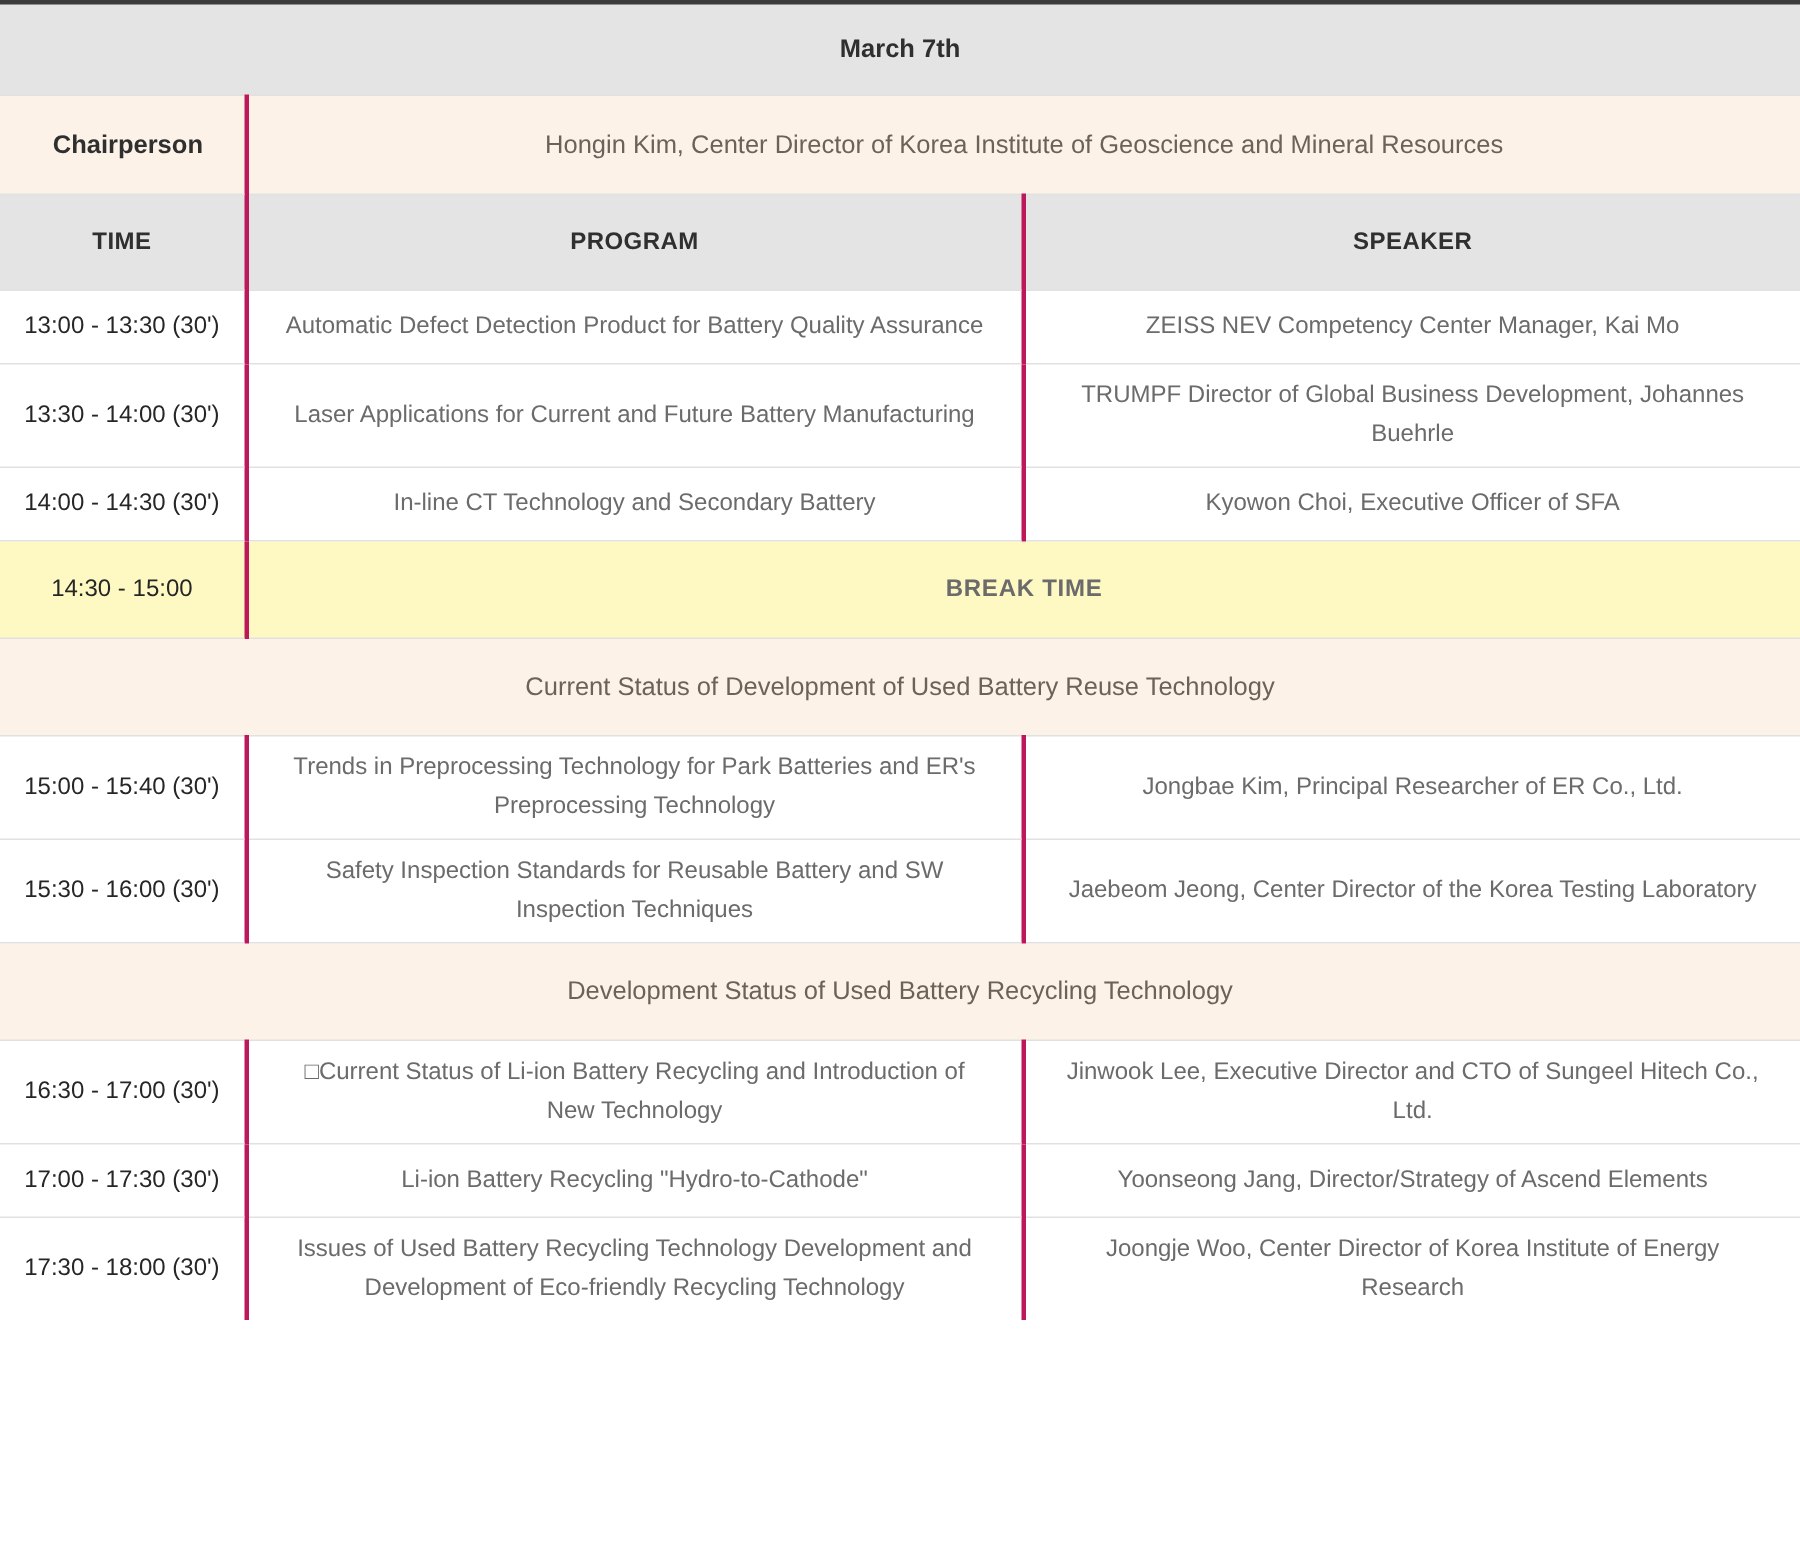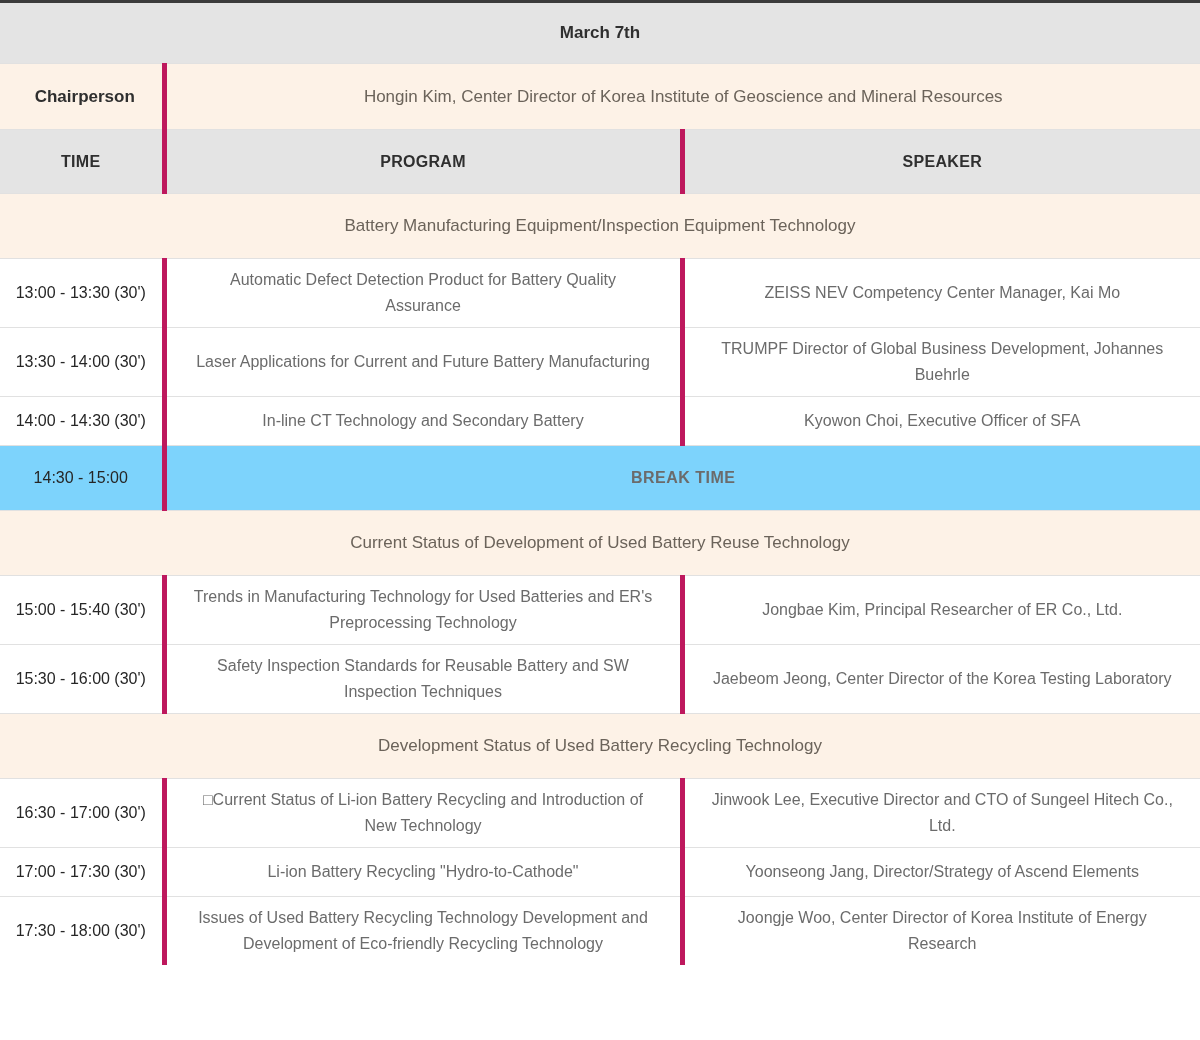--- a/index.html
+++ b/index.html
@@ -22,21 +22,21 @@
 
   th, td {
     text-align: center;
     vertical-align: middle;
     border-top: 1px solid #e1e1e1;
     padding: 8px 20px;
     word-wrap: break-word;
     margin-left: 40px;
   }
   tr > th + th, tr > th + td, tr > td + td, tr > td + th {
-    border-left: 5px solid #be185d;
+    border-left: 3px solid #be185d;
   }
   tr.title-row > th { border-top: none; }
 
   
   tr.title-row {
     height: 62px;
     background: #e4e4e4;
   }
   tr.title-row th {
     font-size: 17px;
@@ -82,21 +82,21 @@
     padding: 8px 4px;
     white-space: nowrap;
   }
   tr.session-row td.program-cell,
   tr.session-row td.speaker-cell {
     font-size: 16px;
     line-height: 26px;
     color: #6b6b6b;
     padding: 8px 24px;
   }
-  tr.break-row { height: 65px; background: #7dd3fc; }
+  tr.break-row { height: 65px; background: #fef9c3; }
   tr.break-row td.time-cell {
     font-size: 16px;
     color: #262626;
     white-space: nowrap;
   }
   tr.break-row td.break-cell {
     font-size: 16px;
     color: #6b6b6b;
     letter-spacing: 0.5px;
     font-weight: bold;
@@ -119,23 +119,20 @@
       <th>Chairperson</th>
       <td colspan="2">Hongin Kim, Center Director of Korea Institute of Geoscience and Mineral Resources</td>
     </tr>
     <tr class="colhead-row">
       <th>TIME</th>
       <th>PROGRAM</th>
       <th>SPEAKER</th>
     </tr>
   </tbody>
   <tbody>
-      <tr class="section-row">
-    <td colspan="3">Battery Manufacturing Equipment/Inspection Equipment Technology</td>
-  </tr>
       <tr class="session-row">
     <td class="time-cell">13:00 - 13:30 (30')</td>
     <td class="program-cell">Automatic Defect Detection Product for Battery Quality Assurance</td>
     <td class="speaker-cell">ZEISS NEV Competency Center Manager, Kai Mo</td>
   </tr>
       <tr class="session-row">
     <td class="time-cell">13:30 - 14:00 (30')</td>
     <td class="program-cell">Laser Applications for Current and Future Battery Manufacturing</td>
     <td class="speaker-cell">TRUMPF Director of Global Business Development, Johannes Buehrle</td>
   </tr>
@@ -146,21 +143,21 @@
   </tr>
       <tr class="break-row">
     <td class="time-cell">14:30 - 15:00</td>
     <td class="break-cell" colspan="2">BREAK TIME</td>
   </tr>
       <tr class="section-row">
     <td colspan="3">Current Status of Development of Used Battery Reuse Technology</td>
   </tr>
       <tr class="session-row">
     <td class="time-cell">15:00 - 15:40 (30')</td>
-    <td class="program-cell">Trends in Manufacturing Technology for Used Batteries and ER's Preprocessing Technology</td>
+    <td class="program-cell">Trends in Preprocessing Technology for Park Batteries and ER's Preprocessing Technology</td>
     <td class="speaker-cell">Jongbae Kim, Principal Researcher of ER Co., Ltd.</td>
   </tr>
       <tr class="session-row">
     <td class="time-cell">15:30 - 16:00 (30')</td>
     <td class="program-cell">Safety Inspection Standards for Reusable Battery and SW Inspection Techniques</td>
     <td class="speaker-cell">Jaebeom Jeong, Center Director of the Korea Testing Laboratory</td>
   </tr>
       <tr class="section-row">
     <td colspan="3">Development Status of Used Battery Recycling Technology</td>
   </tr>

